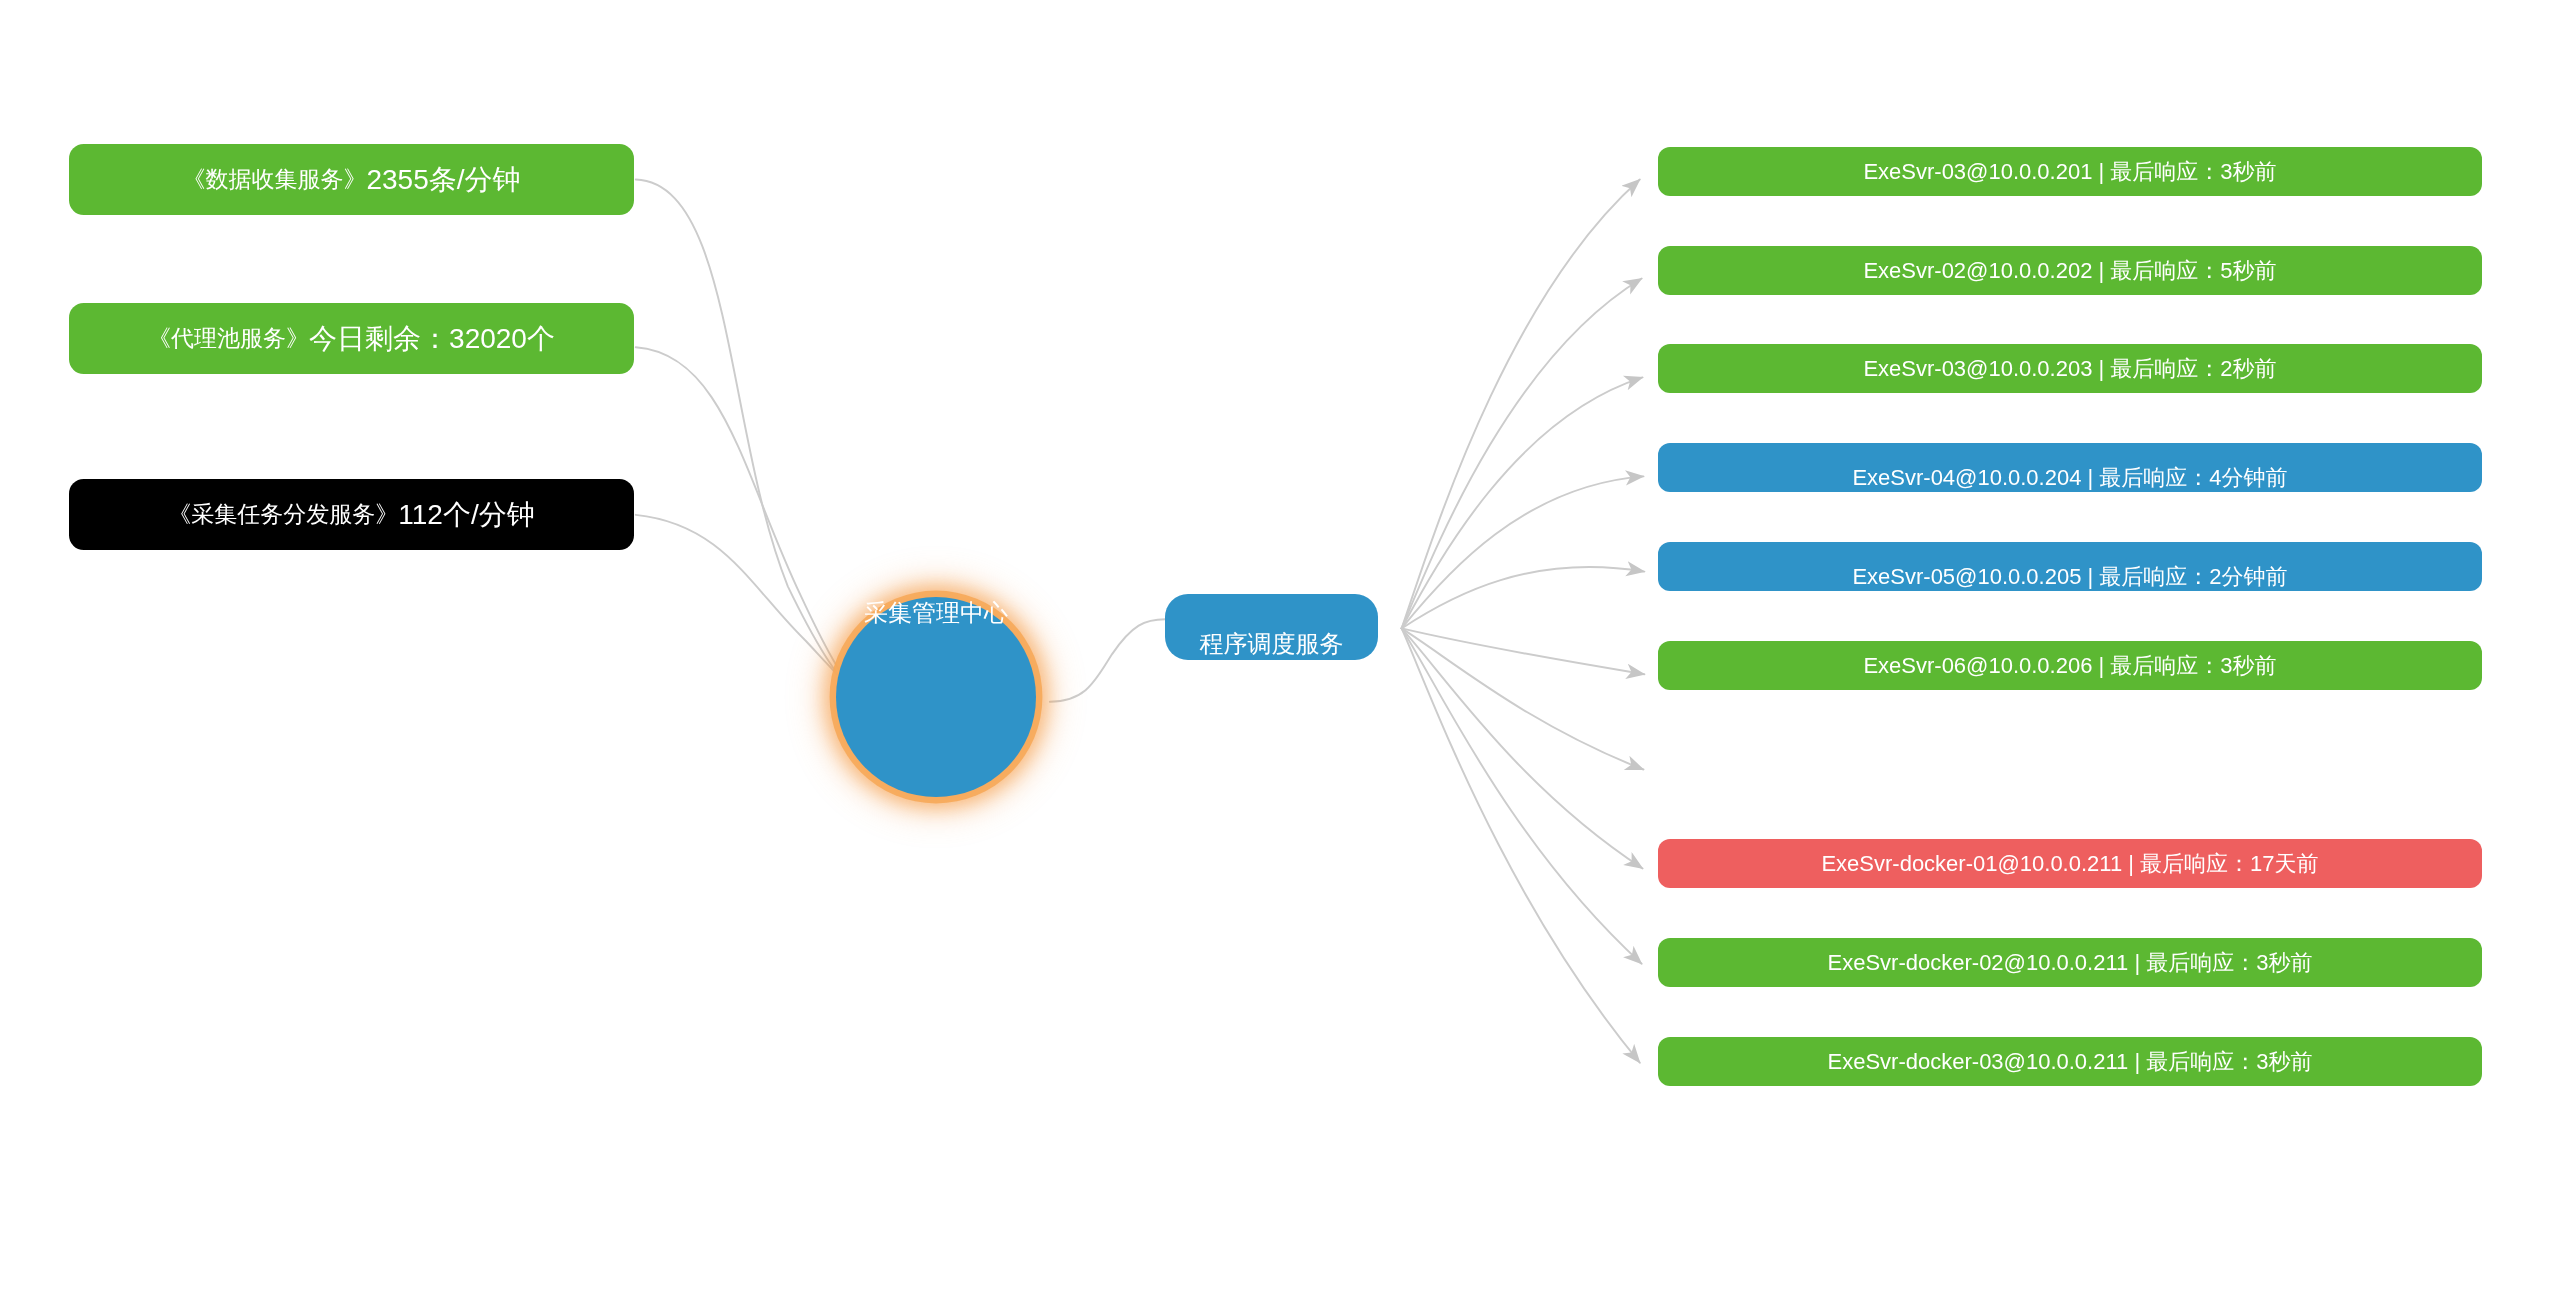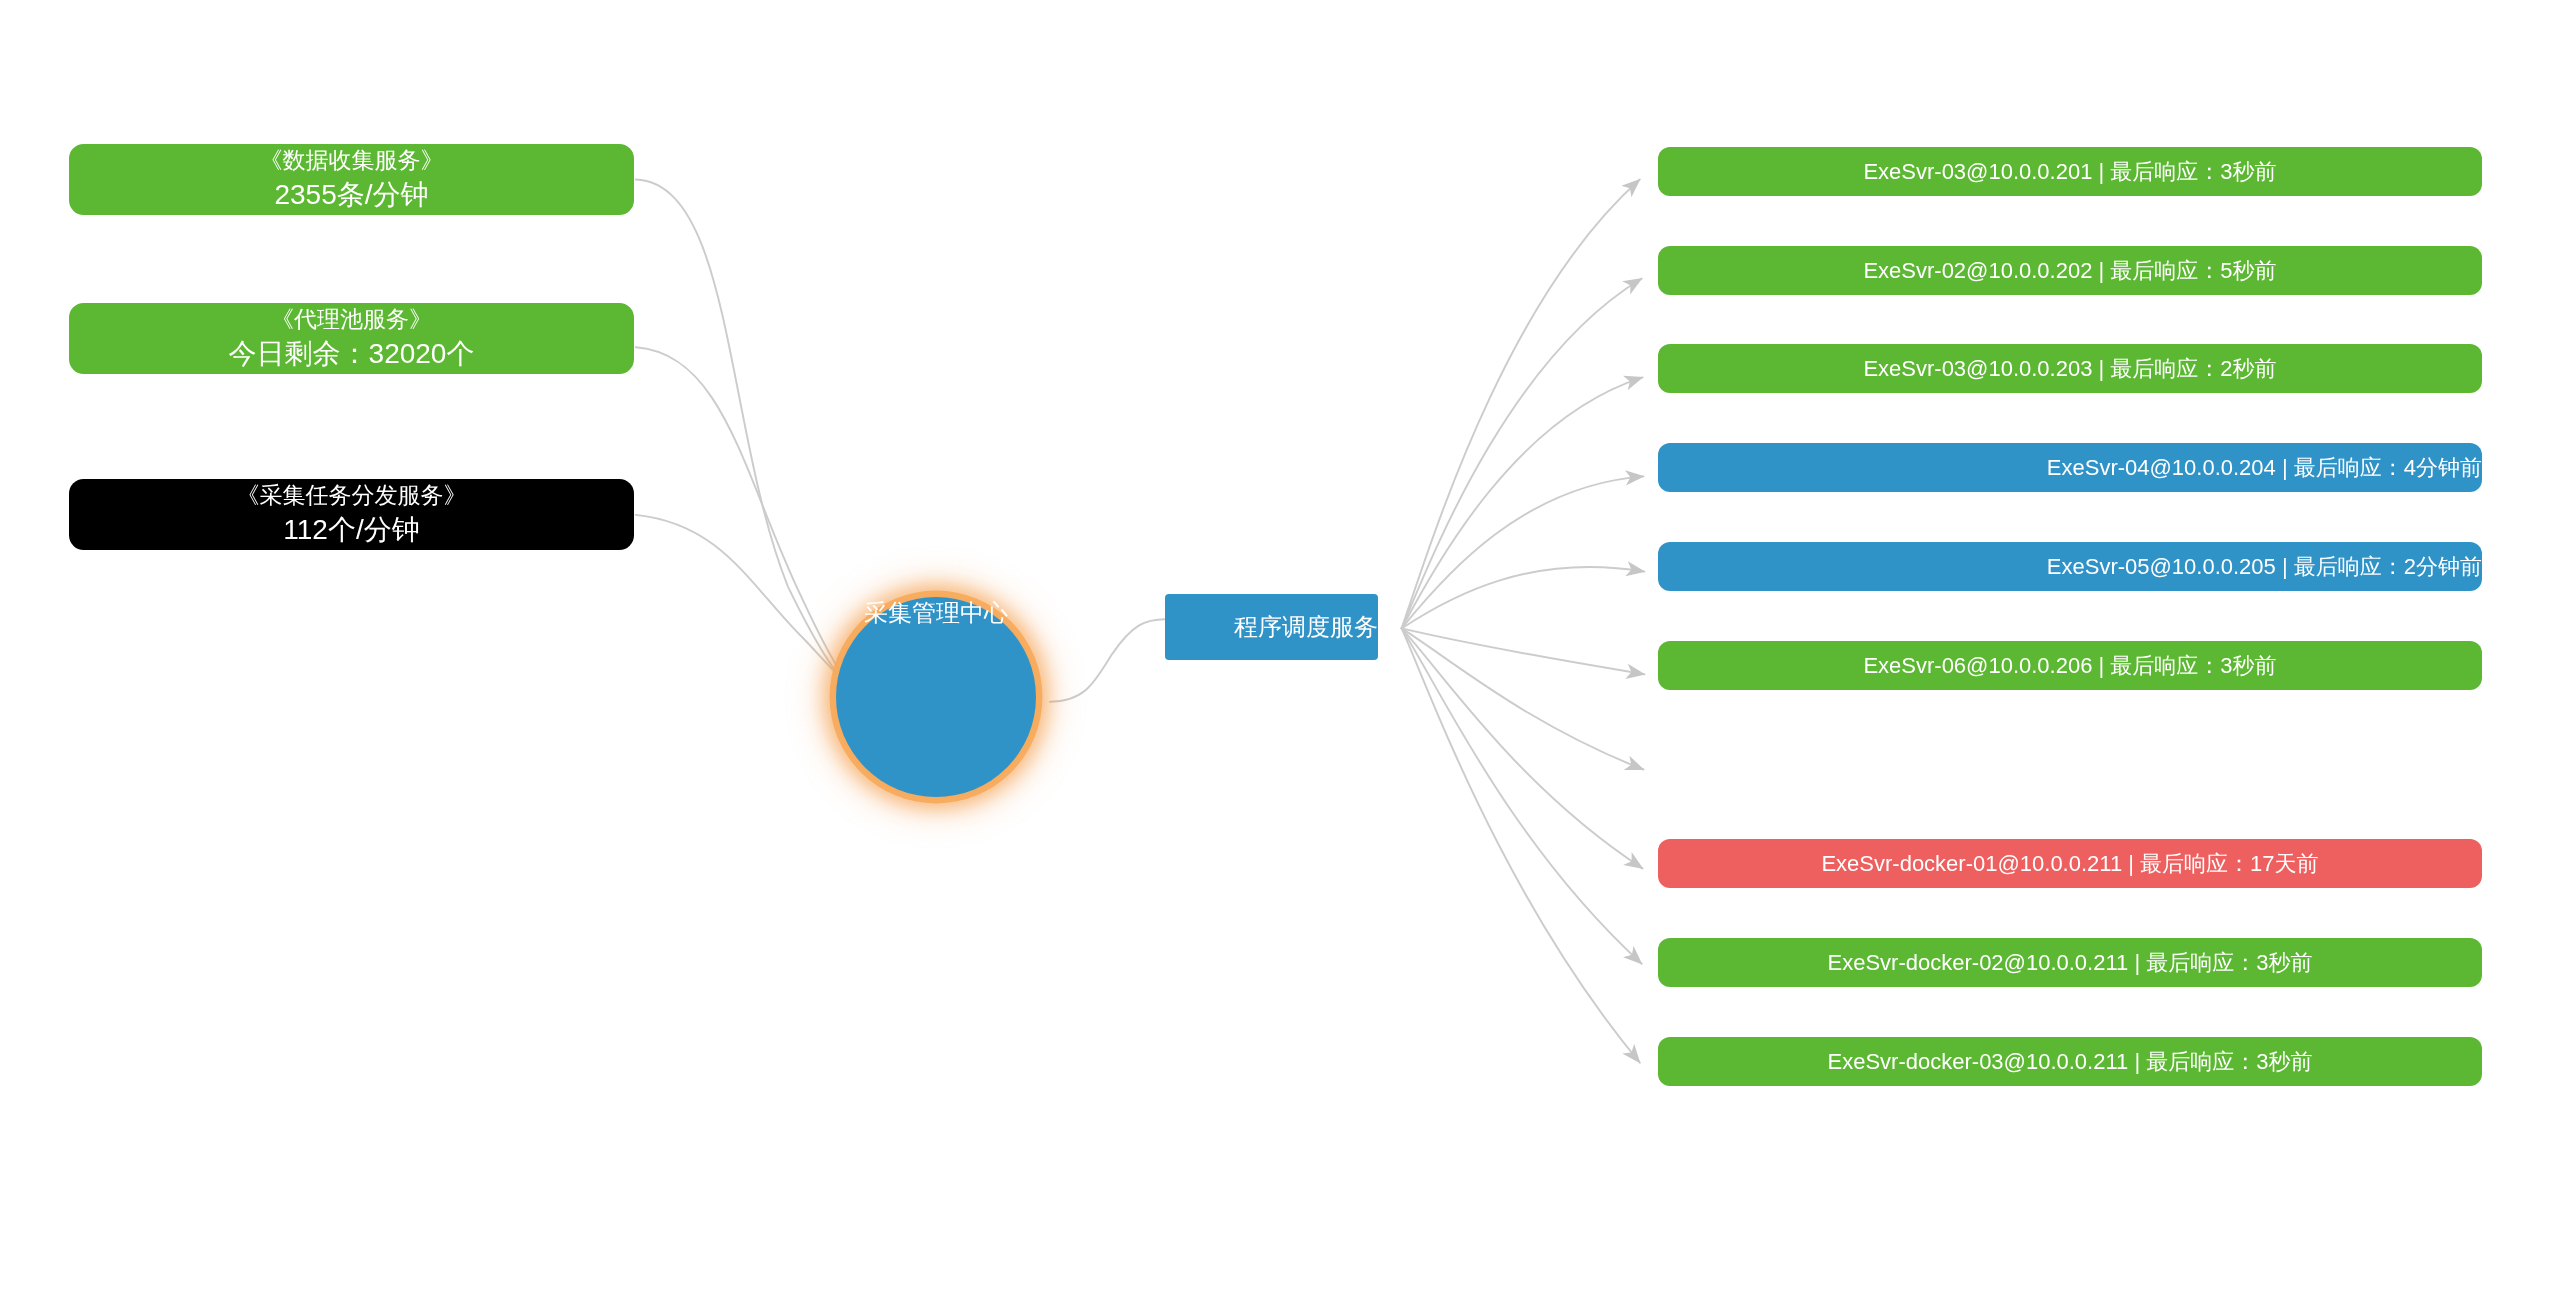--- a/index.html
+++ b/index.html
@@ -26,21 +26,21 @@
     width: 2576px;
     height: 1310px;
     pointer-events: none;
   }
 
   
   .node {
     position: absolute;
     box-sizing: border-box;
     display: flex;
-    flex-direction: column;
+    flex-direction: row;
     align-items: center;
     justify-content: center;
     border-radius: 13px;
     color: #ffffff;
     text-align: center;
     line-height: 1.34;
     white-space: nowrap;
   }
   .node .l1, .node .l2 { display: block; }
 
@@ -80,21 +80,21 @@
       0 0 31px 20px rgba(245, 160, 80, 0.26);
     z-index: 3;
   }
 
   
   .scheduler {
     left: 1165px;
     top: 594px;
     width: 213px;
     height: 66px;
-    border-radius: 4px;
+    border-radius: 23px;
     font-size: 24px;
     z-index: 2;
   }
 
   
   .server {
     left: 1658px;
     width: 824px;
     height: 49px;
     border-radius: 12px;

